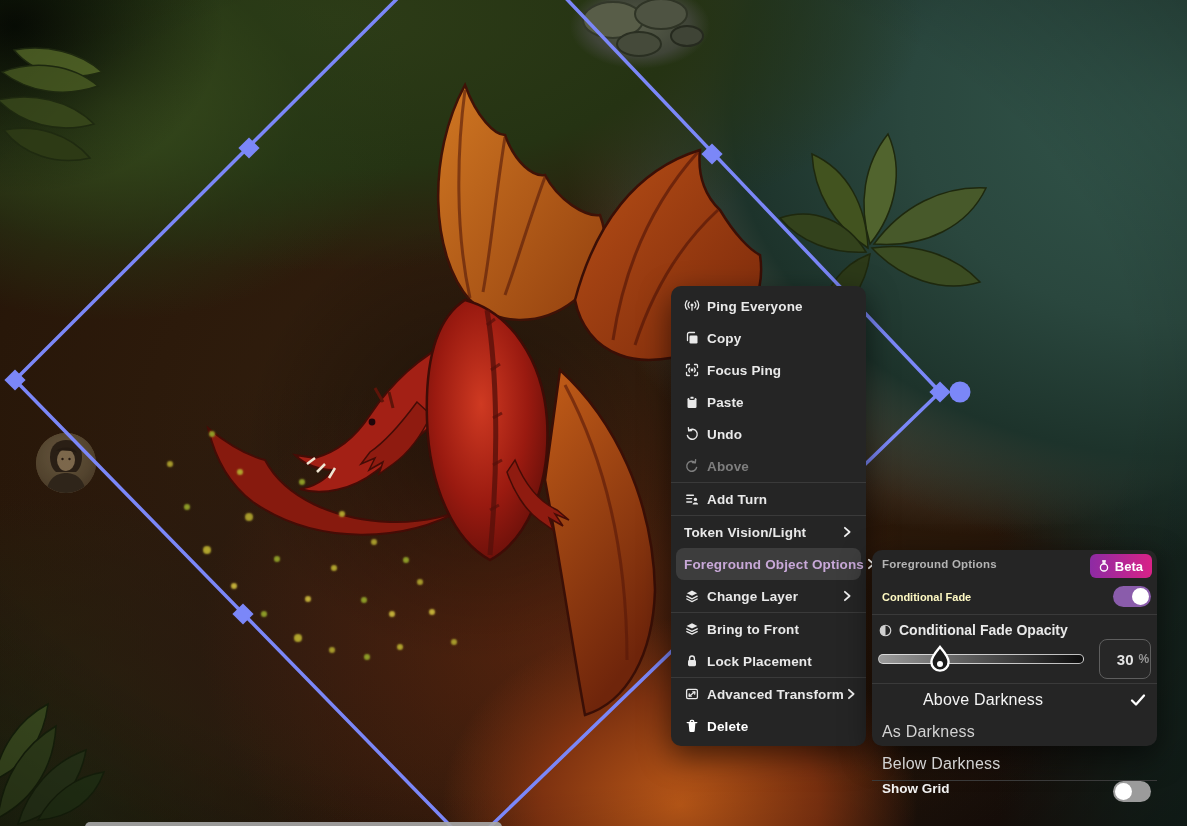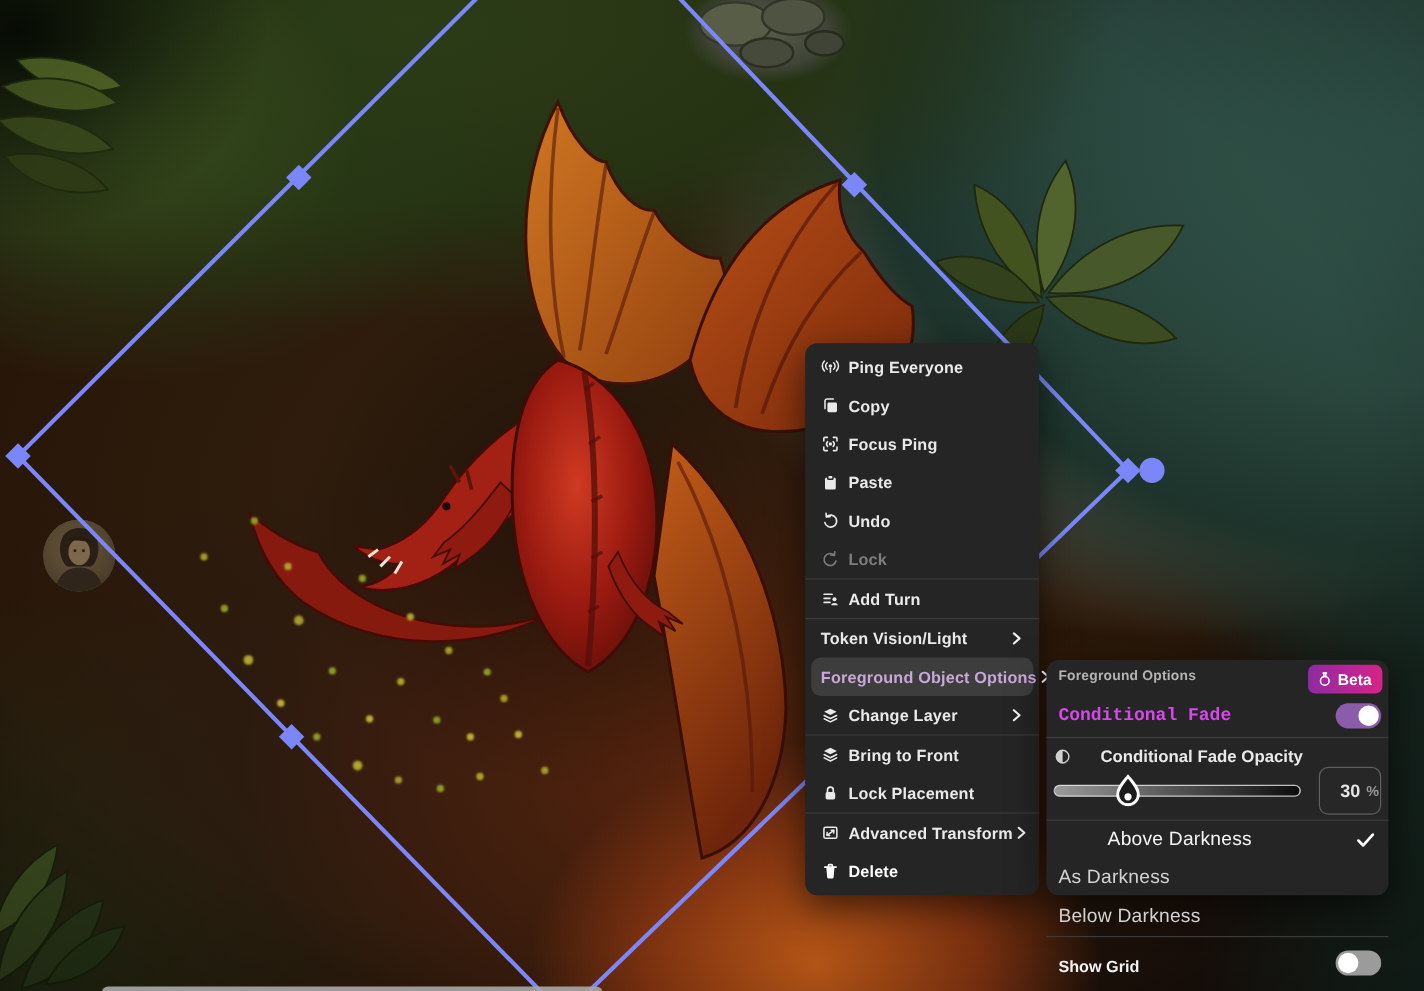--- a/index.html
+++ b/index.html
@@ -91,23 +91,23 @@
     position:absolute;left:10px;top:8px;font-size:11.5px;font-weight:600;color:#b4b4b4;letter-spacing:.2px;
   }
   .beta-badge{
     position:absolute;right:5px;top:4px;height:24px;padding:0 9px 0 7px;border-radius:6px;
     background:linear-gradient(90deg,#8d2ba4,#d92287);
     display:flex;align-items:center;gap:4px;color:#fff;font-size:13px;font-weight:600;
   }
   .beta-badge .b-icon{width:14px;height:14px;display:flex;}
   .beta-badge .b-icon svg{width:14px;height:14px;}
   .cf-row{position:absolute;left:10px;right:6px;top:30px;height:33px;display:flex;align-items:center;}
-  .cf-row .lbl{font-size:15px;font-weight:600;color:#d946ef;font-family:Liberation Mono, monospace;}
+  .cf-row .lbl{font-size:11px;font-weight:600;color:#fef9c3;}
   .p-div{position:absolute;left:0;right:0;height:1px;background:#3a3a3a;}
-  .cfo-row{position:absolute;left:6px;top:66px;height:28px;display:flex;align-items:center;gap:24px;color:#cfcfcf;}
+  .cfo-row{position:absolute;left:6px;top:66px;height:28px;display:flex;align-items:center;gap:6px;color:#cfcfcf;}
   .cfo-row .o-icon{width:15px;height:15px;display:flex;}
   .cfo-row .o-icon svg{width:15px;height:15px;}
   .cfo-row .lbl{font-size:14px;font-weight:600;color:#e9e9e9;}
   .slider-track{
     position:absolute;left:6px;top:104px;width:204px;height:8px;border-radius:5px;
     background:linear-gradient(to right,#9b9b9b,#0c0c0c);
     border:1px solid rgba(235,235,235,.8);
   }
   .slider-thumb{position:absolute;top:-10px;width:20px;height:27px;}
   .value-box{
@@ -115,21 +115,21 @@
     background:#272727;display:flex;align-items:center;justify-content:center;gap:5px;box-sizing:border-box;
   }
   .value-box .val{font-size:15px;color:#e4e4e4;font-weight:600;margin-left:16px;}
   .value-box .unit{font-size:12px;color:#979797;font-weight:600;}
   .darkness-options{position:absolute;left:0;right:0;top:134px;}
   .dark-option{height:32px;display:flex;align-items:center;padding:0 10px;}
   .dark-option .lbl{font-size:16px;color:#d2d2d2;font-weight:400;letter-spacing:.2px;}
   .dark-option.selected .lbl{color:#f4f4f4;margin-left:41px;}
   .dark-option .chk{margin-left:auto;width:18px;height:18px;color:#fff;display:flex;}
   .dark-option .chk svg{width:18px;height:18px;}
-  .grid-row{position:absolute;left:10px;right:6px;top:231px;height:32px;display:flex;align-items:flex-end;}
+  .grid-row{position:absolute;left:10px;right:6px;top:231px;height:32px;display:flex;align-items:flex-start;}
   .grid-row .lbl{font-size:13.5px;font-weight:700;color:#f2f2f2;}
   
   .toggle{margin-left:auto;width:38px;height:21px;border-radius:11px;position:relative;background:#9b9b9b;}
   .toggle .knob{position:absolute;top:2px;left:2px;width:17px;height:17px;border-radius:50%;background:#fff;}
   .toggle.on{background:#8a5cab;}
   .toggle.on .knob{left:auto;right:2px;}
 </style>
 </head>
 <body>
 
@@ -305,21 +305,21 @@
       </span>
       <span class="mi-label">Undo</span>
     </div>
     <div class="menu-item disabled">
       <span class="mi-icon">
         <svg viewBox="0 0 16 16" fill="none" stroke="currentColor" stroke-width="1.4" stroke-linecap="round" stroke-linejoin="round">
           <path d="M12.6 9.5 A5 5 0 1 1 11.2 4.6"></path>
           <polyline points="11.6,1.8 11.3,4.8 8.3,4.5"></polyline>
         </svg>
       </span>
-      <span class="mi-label">Lock</span>
+      <span class="mi-label">Above</span>
     </div>
     <div class="menu-divider"></div>
     <div class="menu-item">
       <span class="mi-icon">
         <svg viewBox="0 0 16 16" fill="none" stroke="currentColor" stroke-width="1.4" stroke-linecap="round" stroke-linejoin="round">
           <path d="M2.8 4.2 H9.4"></path>
           <path d="M2.8 7.6 H7.6"></path>
           <path d="M2.8 11 H7.6"></path>
           <circle cx="11.4" cy="8.4" r="1.7" fill="currentColor" stroke="none"></circle>
           <path d="M8.7 13.4 C8.7 10.9 14.1 10.9 14.1 13.4 Z" fill="currentColor" stroke="none"></path>

